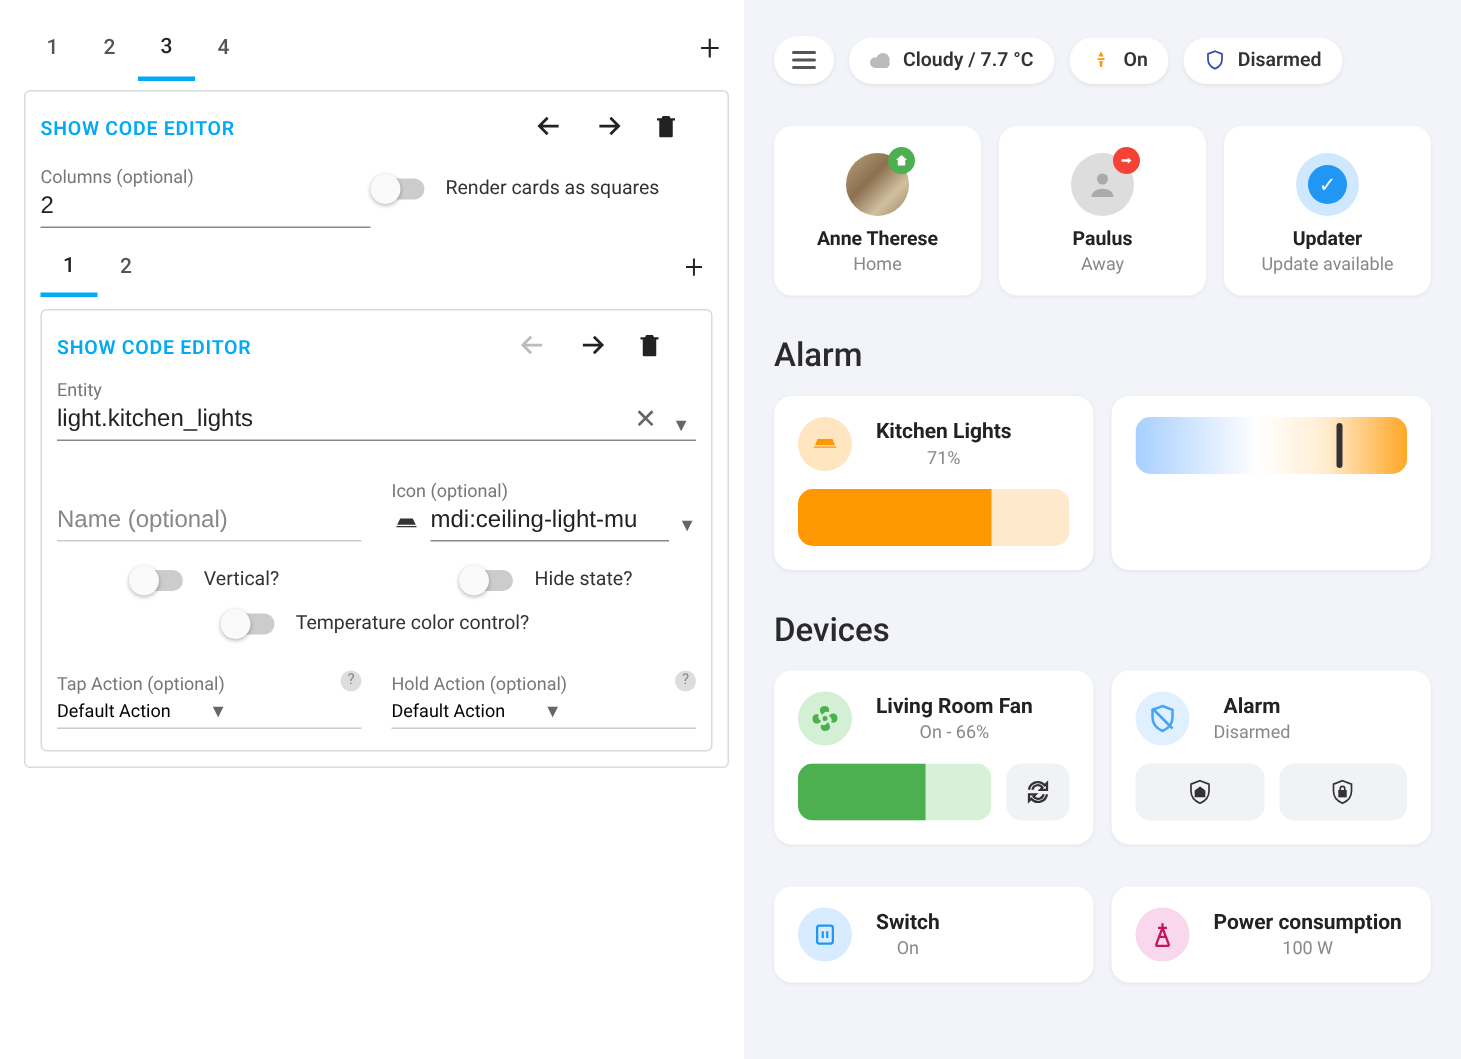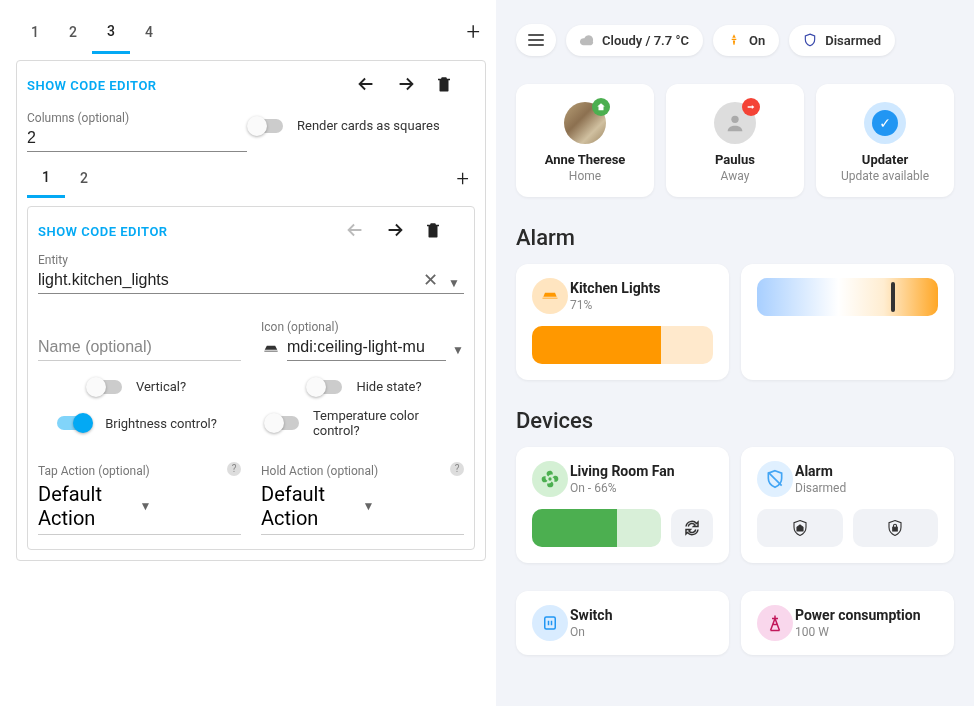--- a/index.html
+++ b/index.html
@@ -58,21 +58,21 @@
 .entity-wrap { position: relative; }
 .entity-clear { position: absolute; right: 26px; bottom: 4px; font-size: 18px; color: #666; cursor: pointer; }
 .entity-dd { position: absolute; right: 4px; bottom: 4px; font-size: 12px; color: #666; cursor: pointer; }
 
 .icon-input-wrap { position: relative; display: flex; align-items: flex-end; gap: 6px; }
 .icon-preview { font-size: 20px; color: #333; margin-bottom: 2px; }
 
 .help { float: right; width: 14px; height: 14px; border-radius: 50%; background: #ddd; color: #888; font-size: 10px; text-align: center; line-height: 14px; margin-top: -2px; }
 
 .select-like { display: flex; align-items: center; border-bottom: 1px solid #ccc; }
-.select-like span { flex: 1; font-size: 20px; padding: 4px 0; }
+.select-like span { flex: 1; font-size: 12px; padding: 4px 0; }
 .select-like .arrow { font-size: 12px; color: #666; }
 
 
 .chip-row { display: flex; gap: 10px; align-items: center; margin-bottom: 28px; }
 .chip {
   background: #fff; border-radius: 20px; padding: 8px 14px;
   display: flex; align-items: center; gap: 8px; font-size: 13px; font-weight: 600;
   box-shadow: 0 1px 3px rgba(0,0,0,.08); color: #333;
 }
 .chip .dot { width: 14px; height: 14px; display: inline-flex; align-items: center; justify-content: center; }
@@ -89,21 +89,21 @@
 .avatar.check { background: #cfe8ff; }
 .avatar.check::after { content: ""; width: 26px; height: 26px; border-radius: 50%; background: #2196f3; position: absolute; }
 .avatar.check .chk { position: absolute; z-index: 1; color: #fff; font-size: 14px; }
 .person-name { font-size: 13px; font-weight: 700; color: #222; }
 .person-sub { font-size: 12px; color: #888; margin-top: 2px; }
 
 h2 { font-size: 22px; font-weight: 500; color: #2a2a2a; margin-bottom: 14px; }
 
 .light-row, .device-row { display: flex; gap: 12px; margin-bottom: 28px; }
 .tile { flex: 1; background: #fff; border-radius: 12px; padding: 14px 16px 16px; box-shadow: 0 1px 3px rgba(0,0,0,.06); }
-.tile-head { display: flex; align-items: center; gap: 2px; margin-bottom: 12px; }
+.tile-head { display: flex; align-items: center; gap: 16px; margin-bottom: 12px; text-align: center; }
 .tile-icon { width: 36px; height: 36px; border-radius: 50%; display: flex; align-items: center; justify-content: center; font-size: 18px; }
 .orange-bg { background: #ffe5c0; color: #ff9800; }
 .green-bg { background: #d4f0d4; color: #4caf50; }
 .blue-bg { background: #d9ecff; color: #2196f3; }
 .pink-bg { background: #f9d7ec; color: #c2185b; }
 .bluelight-bg { background: #e0f0ff; color: #42a5f5; }
 .tile-title { font-size: 14px; font-weight: 700; color: #222; }
 .tile-sub { font-size: 12px; color: #888; margin-top: 2px; }
 
 .slider { height: 38px; border-radius: 10px; position: relative; overflow: hidden; }
@@ -230,24 +230,20 @@
           <span>Vertical?</span>
         </div>
         <div class="toggle-group">
           <div class="switch"></div>
           <span>Hide state?</span>
         </div>
       </div>
 
       <div class="toggle-row" style="margin-top:14px;">
         <div class="toggle-group">
-          <div class="switch on"></div>
-          <span>Brightness control?</span>
-        </div>
-        <div class="toggle-group">
           <div class="switch"></div>
           <span>Temperature color control?</span>
         </div>
       </div>
 
       <div class="row" style="margin-top:14px;">
         <div class="half">
           <div class="field-label">
             <span>Tap Action (optional)</span>
             <span class="help">?</span>

